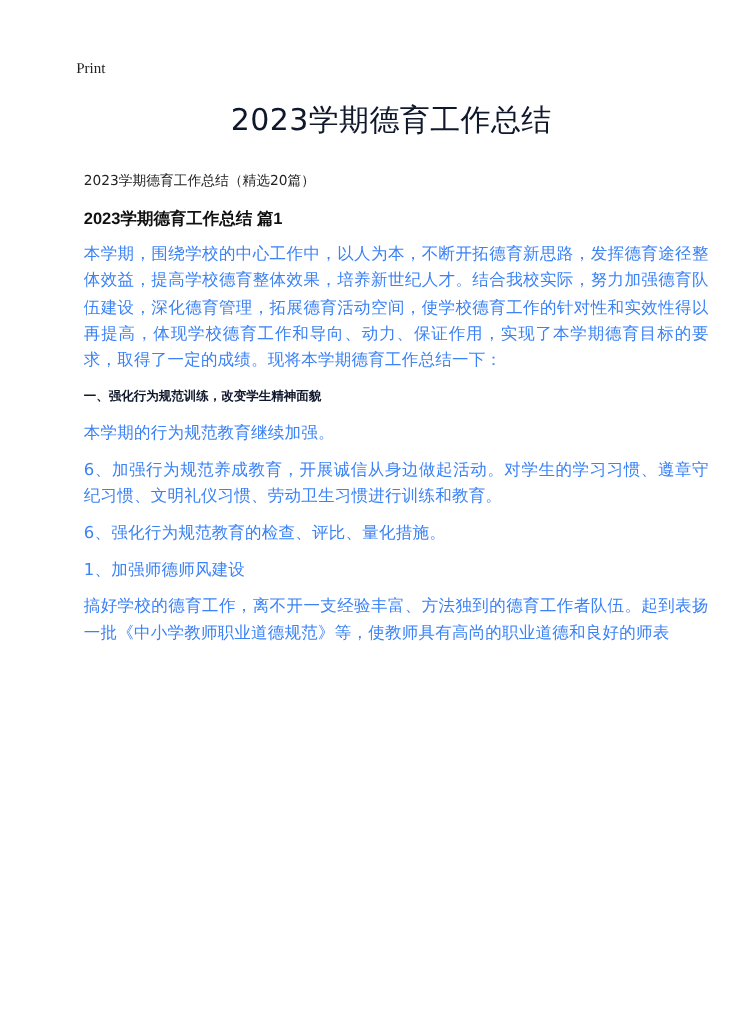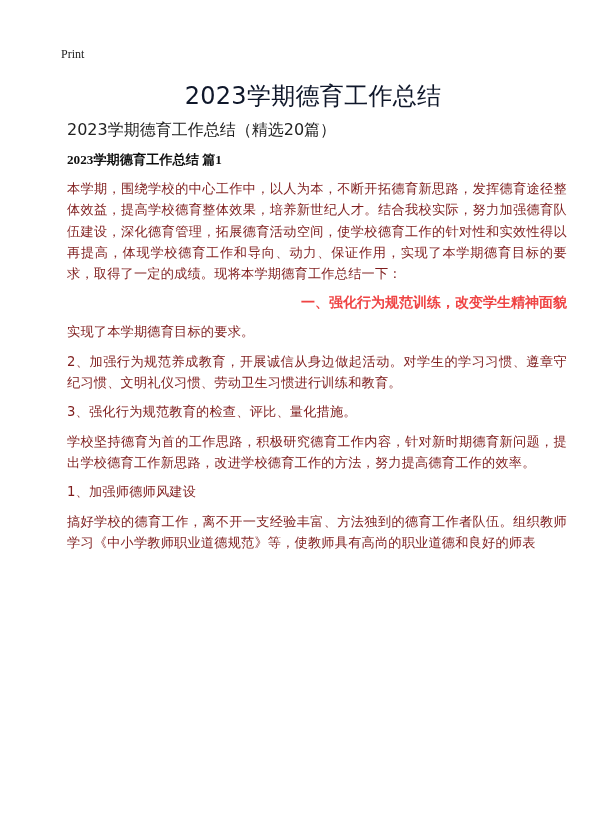--- a/index.html
+++ b/index.html
@@ -10,47 +10,46 @@
   .page { position: absolute; left: 13px; top: 0; width: 600px; height: 828px; background: #fff; }
   .print {
     position: absolute; left: 48px; top: 47px;
     font-family: "Liberation Serif", serif; font-size: 12px; color: #222;
   }
   .title {
     position: absolute; left: 0; width: 600px; top: 80px; text-align: center;
     font-size: 24px; color: #0f172a; letter-spacing: 0.3px;
   }
   .content { position: absolute; left: 54px; top: 119px; width: 500px; }
-  .subtitle { font-size: 16px; line-height: 21px; margin: 0 0 9px 0; color: #222; }
+  .subtitle { font-size: 11px; line-height: 21px; margin: 15px 0 9px 0; color: #222; }
   .h-art {
-    font-family: Liberation Serif, serif; font-weight: bold;
+    font-family: Liberation Sans, sans-serif; font-weight: bold;
     font-size: 13.2px; line-height: 21px; margin: 0 0 8px 0; color: #111;
   }
   .h-sec {
-    font-weight: bold; font-size: 14px; line-height: 21px; margin: 0 0 8px 0; color: #ef4444; text-align: right;
+    font-weight: bold; font-size: 10px; line-height: 21px; margin: 0 0 8px 0; color: #0f172a;
   }
   p.para {
-    font-size: 13.2px; line-height: 21.3px; margin: 0 0 8px 0; color: #7f1d1d;
+    font-size: 13.2px; line-height: 21.3px; margin: 0 0 8px 0; color: #3b82f6;
     text-align: justify; letter-spacing: 0.2px;
   }
 </style>
 </head>
 <body>
 
 <div class="page">
   <div class="print">Print</div>
   <div class="title">2023学期德育工作总结</div>
 
   <div class="content">
     <div class="subtitle">2023学期德育工作总结（精选20篇）</div>
     <div class="h-art">2023学期德育工作总结 篇1</div>
     <p class="para">本学期，围绕学校的中心工作中，以人为本，不断开拓德育新思路，发挥德育途径整体效益，提高学校德育整体效果，培养新世纪人才。结合我校实际，努力加强德育队伍建设，深化德育管理，拓展德育活动空间，使学校德育工作的针对性和实效性得以再提高，体现学校德育工作和导向、动力、保证作用，实现了本学期德育目标的要求，取得了一定的成绩。现将本学期德育工作总结一下：</p>
 
     <div class="h-sec">一、强化行为规范训练，改变学生精神面貌</div>
-    <p class="para">实现了本学期德育目标的要求。</p>
-    <p class="para">2、加强行为规范养成教育，开展诚信从身边做起活动。对学生的学习习惯、遵章守纪习惯、文明礼仪习惯、劳动卫生习惯进行训练和教育。</p>
-    <p class="para">3、强化行为规范教育的检查、评比、量化措施。</p>
+    <p class="para">本学期的行为规范教育继续加强。</p>
+    <p class="para">6、加强行为规范养成教育，开展诚信从身边做起活动。对学生的学习习惯、遵章守纪习惯、文明礼仪习惯、劳动卫生习惯进行训练和教育。</p>
+    <p class="para">6、强化行为规范教育的检查、评比、量化措施。</p>
 
-    <p class="para">学校坚持德育为首的工作思路，积极研究德育工作内容，针对新时期德育新问题，提出学校德育工作新思路，改进学校德育工作的方法，努力提高德育工作的效率。</p>
     <p class="para">1、加强师德师风建设</p>
-    <p class="para">搞好学校的德育工作，离不开一支经验丰富、方法独到的德育工作者队伍。组织教师学习《中小学教师职业道德规范》等，使教师具有高尚的职业道德和良好的师表</p>
+    <p class="para">搞好学校的德育工作，离不开一支经验丰富、方法独到的德育工作者队伍。起到表扬一批《中小学教师职业道德规范》等，使教师具有高尚的职业道德和良好的师表</p>
   </div>
 </div>
 
 </body></html>

